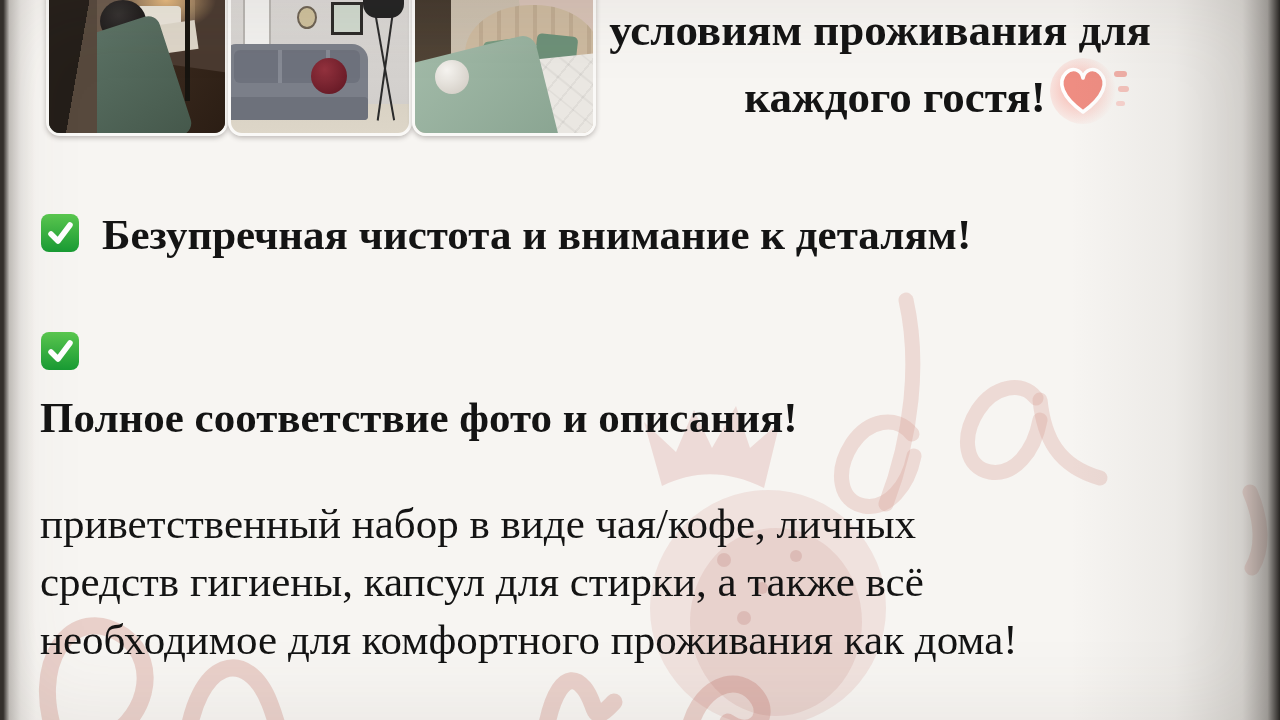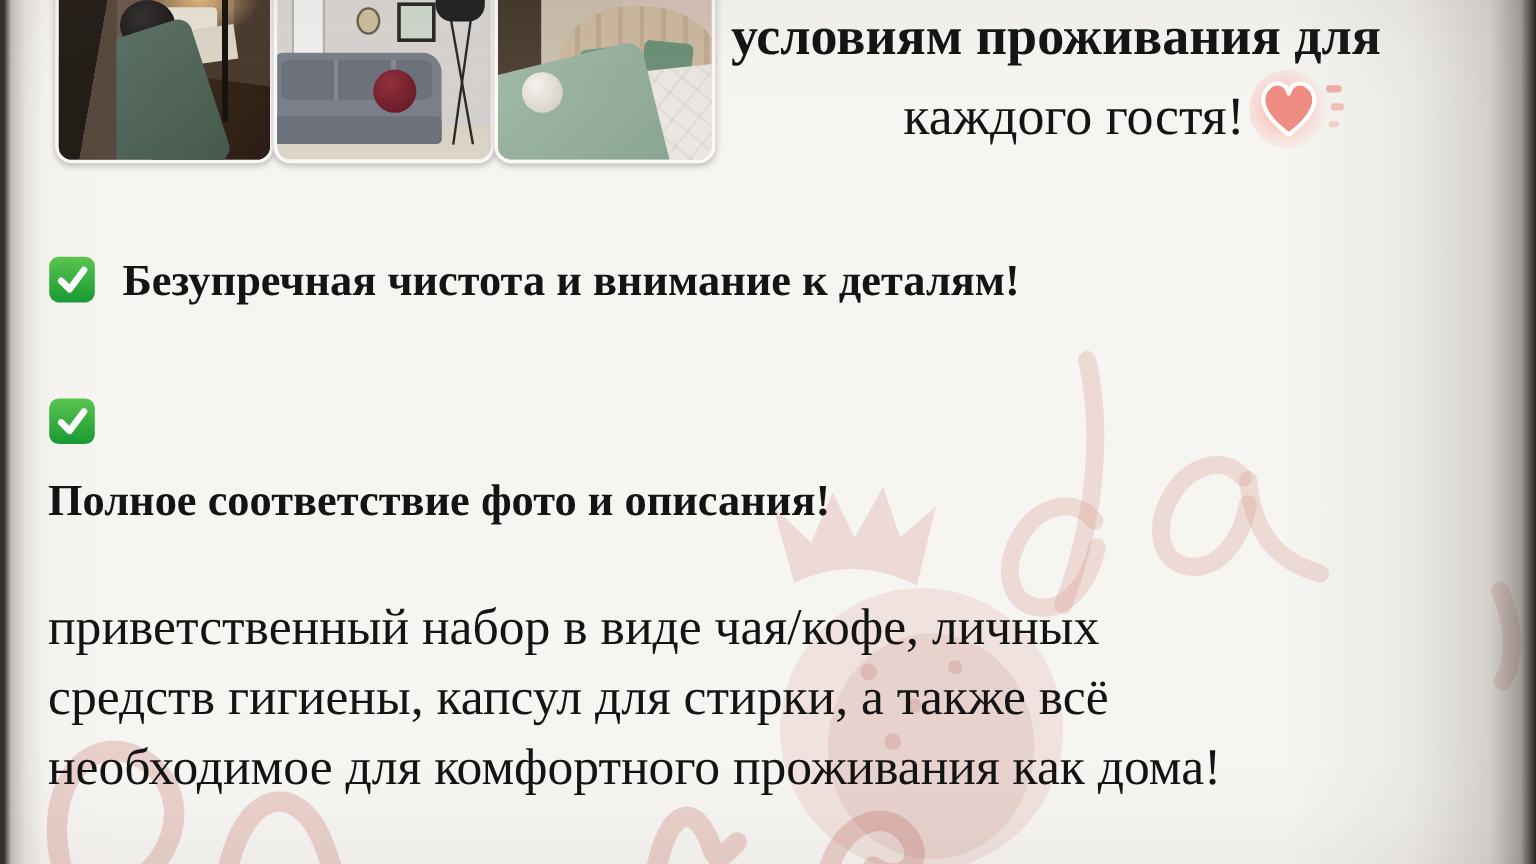--- a/index.html
+++ b/index.html
@@ -66,25 +66,25 @@
       repeating-linear-gradient(-45deg, rgba(0,0,0,.045) 0 2px, rgba(0,0,0,0) 2px 16px);}
   .p3-blanket{left:-16%;top:44%;width:92%;height:88%;background:linear-gradient(150deg,#a4bcaa,#87a28f);
     transform:rotate(-14deg);border-radius:14px;}
   .p3-ball{left:11%;top:50%;width:34px;height:34px;border-radius:50%;
     background:radial-gradient(circle at 35% 30%, #f6f4f0, #cdc7be);}
   
   .header{position:absolute;z-index:4;font-weight:700;}
   .h-line1{position:absolute;left:600px;top:2px;width:560px;text-align:center;
     font-size:45px;line-height:56px;font-weight:700;}
   .h-line2{position:absolute;left:660px;top:62px;width:560px;text-align:center;
-    font-size:45px;line-height:56px;font-weight:400;white-space:nowrap;}
+    font-size:45px;line-height:56px;font-weight:700;white-space:nowrap;}
   .heart{display:inline-block;vertical-align:middle;margin-left:4px;transform:translateY(-4px);}
   
   .item{position:absolute;left:40px;z-index:4;display:flex;align-items:flex-start;gap:22px;font-weight:700;}
-  .item .t{font-size:37px;line-height:50px;white-space:nowrap;}
+  .item .t{font-size:43px;line-height:50px;white-space:nowrap;}
   .check{width:40px;height:40px;flex:none;margin-top:3px;}
   .i1{top:210px;} .i2{top:328px;flex-direction:column;} .i3{top:440px;}
   .pline{position:absolute;left:40px;z-index:4;font-size:43px;line-height:52px;font-weight:400;white-space:nowrap;}
   .pl2{top:498px;} .pl3{top:556px;} .pl4{top:614px;}
 </style>
 </head>
 <body>
 
 <div class="canvas">
 

